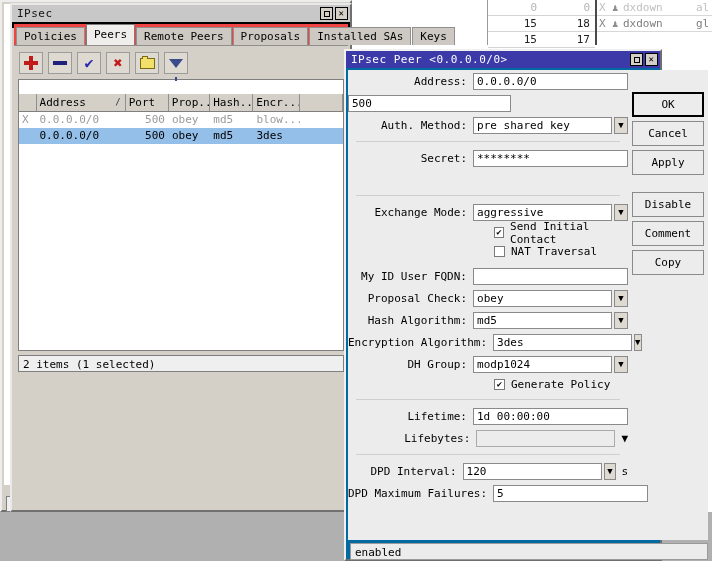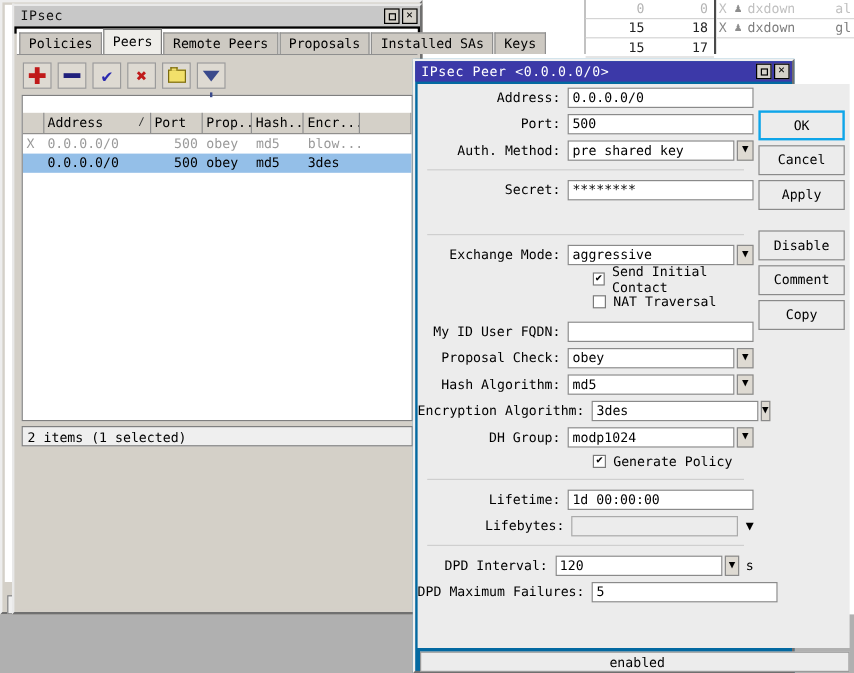--- a/index.html
+++ b/index.html
@@ -53,21 +53,21 @@
     color:#000;cursor:pointer;box-sizing:border-box;}
   .tb-btn .sq{width:6px;height:6px;border:1px solid #000;box-sizing:border-box;}
 
   
   #ipsec-win{left:10px;top:3px;width:342px;height:509px;
     border:2px solid #707070;border-top-color:#e9e9e9;border-left-color:#e9e9e9;
     background:#d4d0c8;}
   #ipsec-body{position:absolute;left:2px;top:19px;width:334px;height:484px;background:#d4d0c8;}
 
   .tabs{display:flex;height:21px;align-items:flex-end;padding-left:2px;
-     border-bottom:1px solid #8f8f8f;background:#ffffff;}
+     border-bottom:1px solid #8f8f8f;background:#ef4444;}
   .tab{height:17px;line-height:17px;padding:0 7px;margin-right:1px;font-size:11px;
      background:#cdc9c2;border:1px solid #8f8f8f;border-bottom:none;color:#000;cursor:pointer;white-space:nowrap;}
   .tab.active{height:20px;line-height:19px;background:#efeeea;border-color:#7d7d7d;
      font-weight:normal;position:relative;z-index:2;}
 
   .toolbar{height:28px;display:flex;align-items:center;gap:5px;padding:3px 0 2px 5px;background:#d4d0c8;}
   .tbtn{width:24px;height:22px;border:1px solid #9b9b9b;background:#dedad2;
      display:flex;align-items:center;justify-content:center;cursor:pointer;box-sizing:border-box;}
   .tbtn .plus{position:relative;width:14px;height:14px;}
   .tbtn .plus:before,.tbtn .plus:after{content:"";position:absolute;background:#c01a1a;}
@@ -102,21 +102,21 @@
      border-top-color:#ededed;border-left-color:#ededed;background:#d4d0c8;}
   #outer-white{position:absolute;left:2px;top:2px;width:344px;height:481px;background:#fff;}
   #outer-status{position:absolute;left:4px;top:494px;width:340px;height:16px;line-height:16px;
      background:#efefef;border:1px solid #7f7f7f;padding-left:4px;box-sizing:border-box;font-size:11px;}
 
   
   #peer-dlg{left:344px;top:49px;width:318px;height:512px;
      border:2px solid #6f6f6f;border-top-color:#f0f0f0;border-left-color:#f0f0f0;background:#0369a1;}
   #peer-body{position:absolute;left:2px;top:19px;width:360px;height:470px;background:#ececec;}
   #peer-status{position:absolute;left:4px;top:492px;width:358px;height:17px;line-height:17px;
-     background:#ececec;border:1px solid #9a9a9a;padding-left:4px;box-sizing:border-box;font-size:11px;text-align:center;}
+     background:#ececec;border:1px solid #9a9a9a;padding-left:4px;box-sizing:border-box;font-size:11px;}
 
   .frow{display:flex;align-items:center;height:22px;padding-left:0;}
   .flabel{width:146px;text-align:right;padding-right:6px;font-size:11px;box-sizing:border-box;white-space:nowrap;}
   .finput{height:17px;line-height:15px;background:#fff;border:1px solid #8a8a8a;
      padding:0 3px;font-size:11px;font-family:inherit;box-sizing:border-box;color:#000;}
   .finput.w195{width:139px;}
   .finput.w218{width:163px;}
   .finput.dis{background:#ececec;border-color:#aaa;}
   .ddbtn{width:16px;height:17px;margin-left:2px;background:#dedad2;border:1px solid #8a8a8a;
      display:flex;align-items:center;justify-content:center;cursor:pointer;box-sizing:border-box;
@@ -126,21 +126,21 @@
   .cbrow{display:flex;align-items:center;height:19px;padding-left:146px;}
   .cbox{width:11px;height:11px;background:#fff;border:1px solid #7a7a7a;margin-right:6px;
      display:flex;align-items:center;justify-content:center;font-size:9px;line-height:1;
      color:#000;cursor:pointer;box-sizing:border-box;}
   .cblabel{font-size:11px;}
   .sep{height:1px;background:#cfcfcf;margin:5px 8px 5px 8px;}
 
   .btncol{position:absolute;right:4px;top:22px;width:72px;display:flex;flex-direction:column;gap:4px;}
   .dbtn{height:25px;line-height:23px;text-align:center;background:#ececec;border:1px solid #8a8a8a;
      font-size:11px;cursor:pointer;box-sizing:border-box;}
-  .dbtn.def{border:2px solid #0ea5e9;line-height:21px;}
+  .dbtn.def{border:2px solid #000000;line-height:21px;}
   .gapbig{height:9px;}
   .bold-wrap{padding-right:80px;}
 </style>
 </head>
 <body>
 
 <div id="desktop"></div>
 <div id="bottom-gray"></div>
 
 <div id="bg-left-col">
@@ -288,21 +288,20 @@
 
   <div id="peer-body">
     <div class="bold-wrap">
 
       <div class="frow">
         <div class="flabel">Address:</div>
         <input class="finput w218" type="text" value="0.0.0.0/0" style="">
       </div>
 
       <div class="frow">
-        <div class="flabel">Port:</div>
         <input class="finput w218" type="text" value="500" style="">
       </div>
 
       <div class="frow">
         <div class="flabel">Auth. Method:</div>
         <input class="finput w195" type="text" value="pre shared key" style="">
         <div class="ddbtn">▼</div>
       </div>
 
       <div class="sep"></div>

